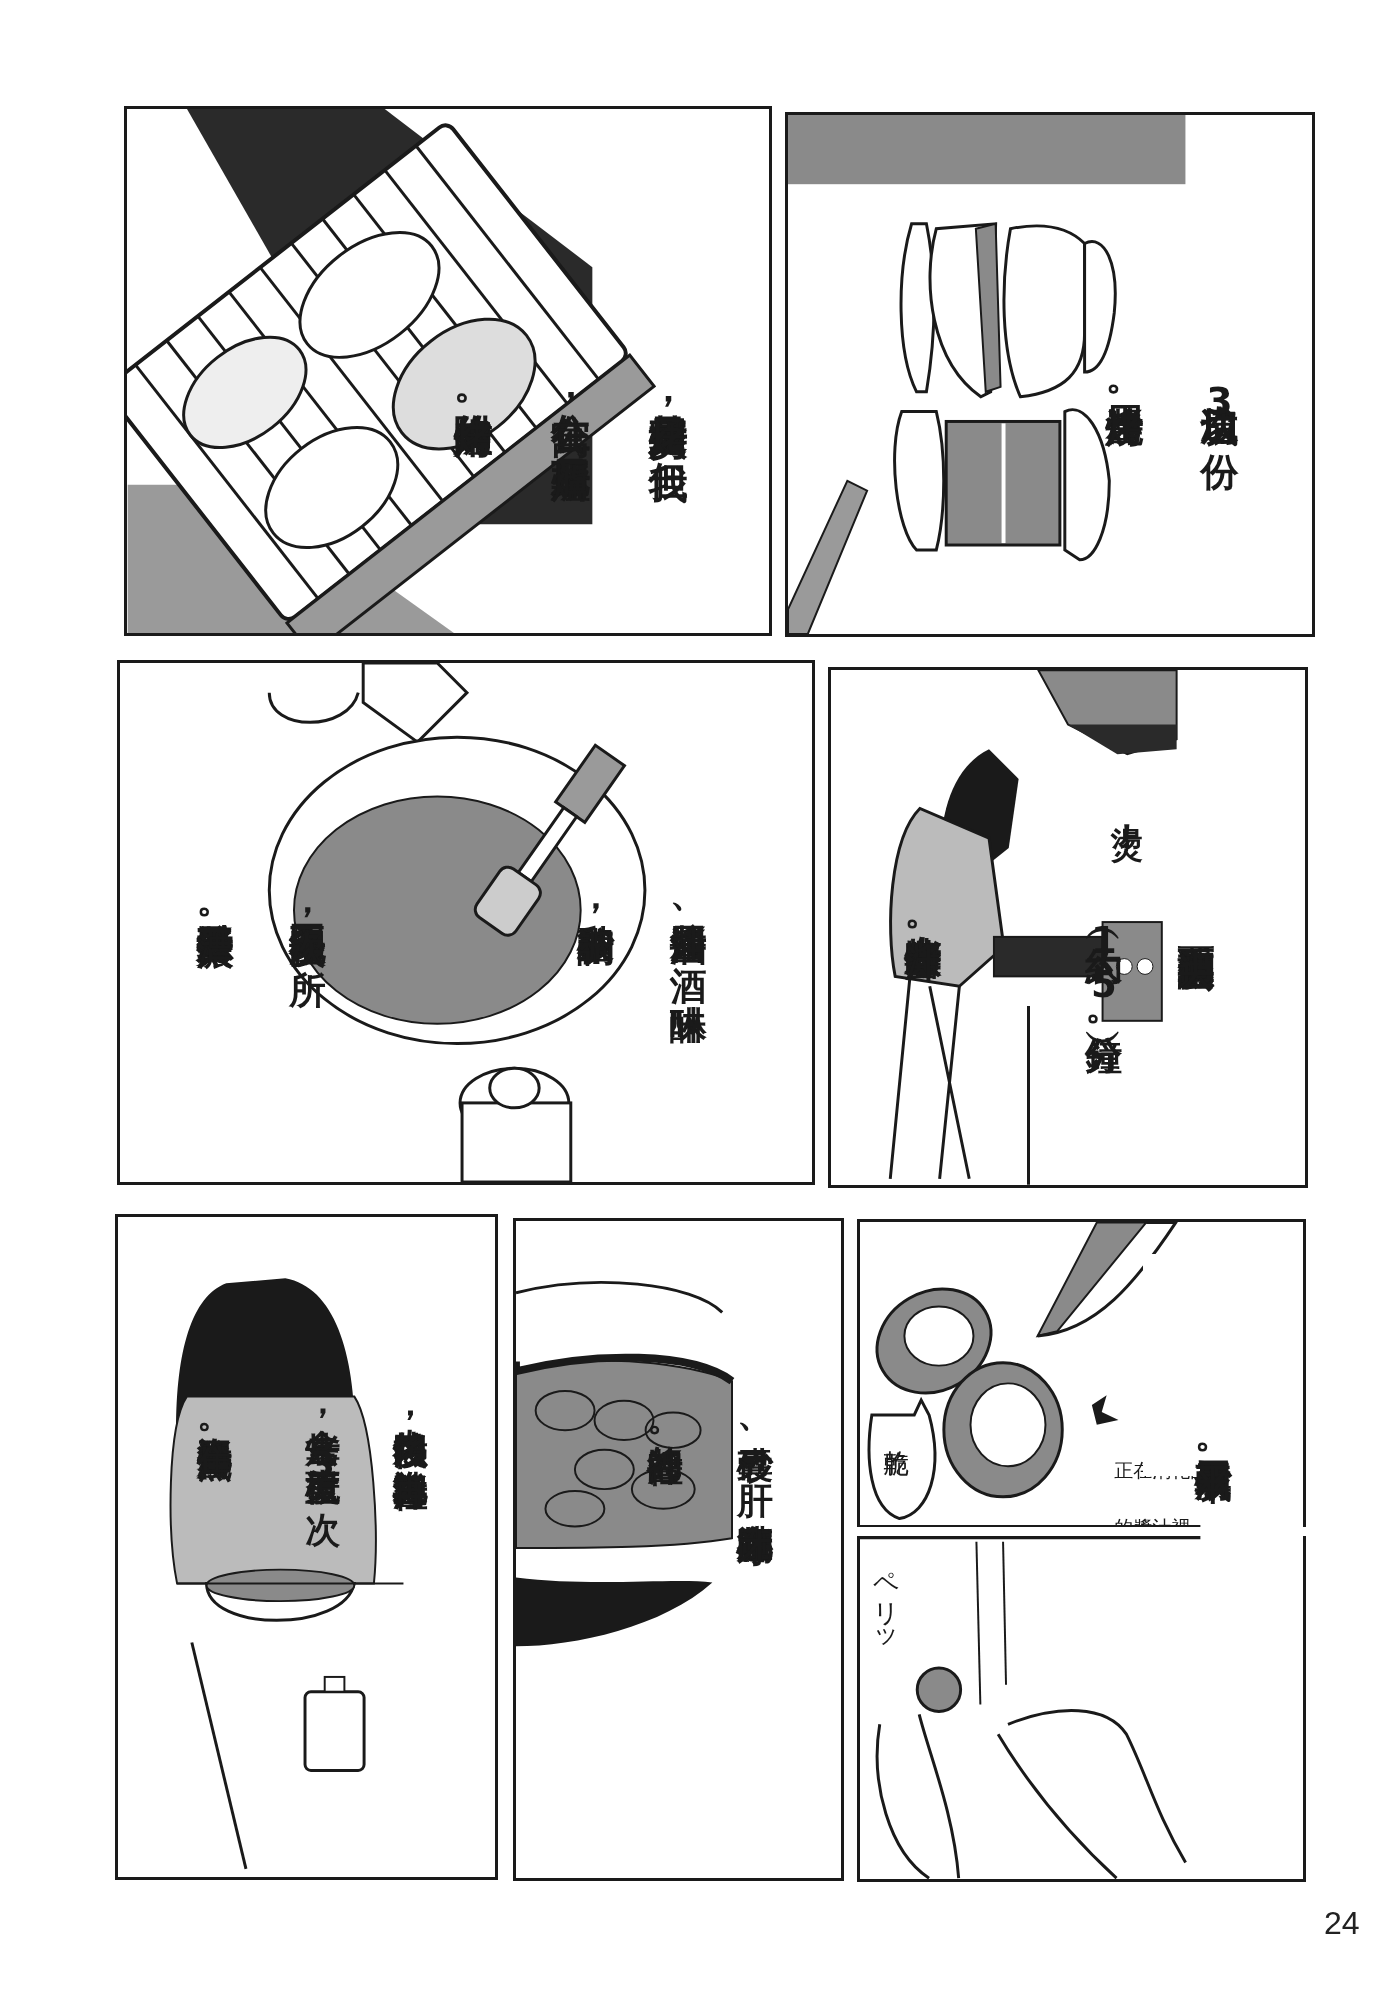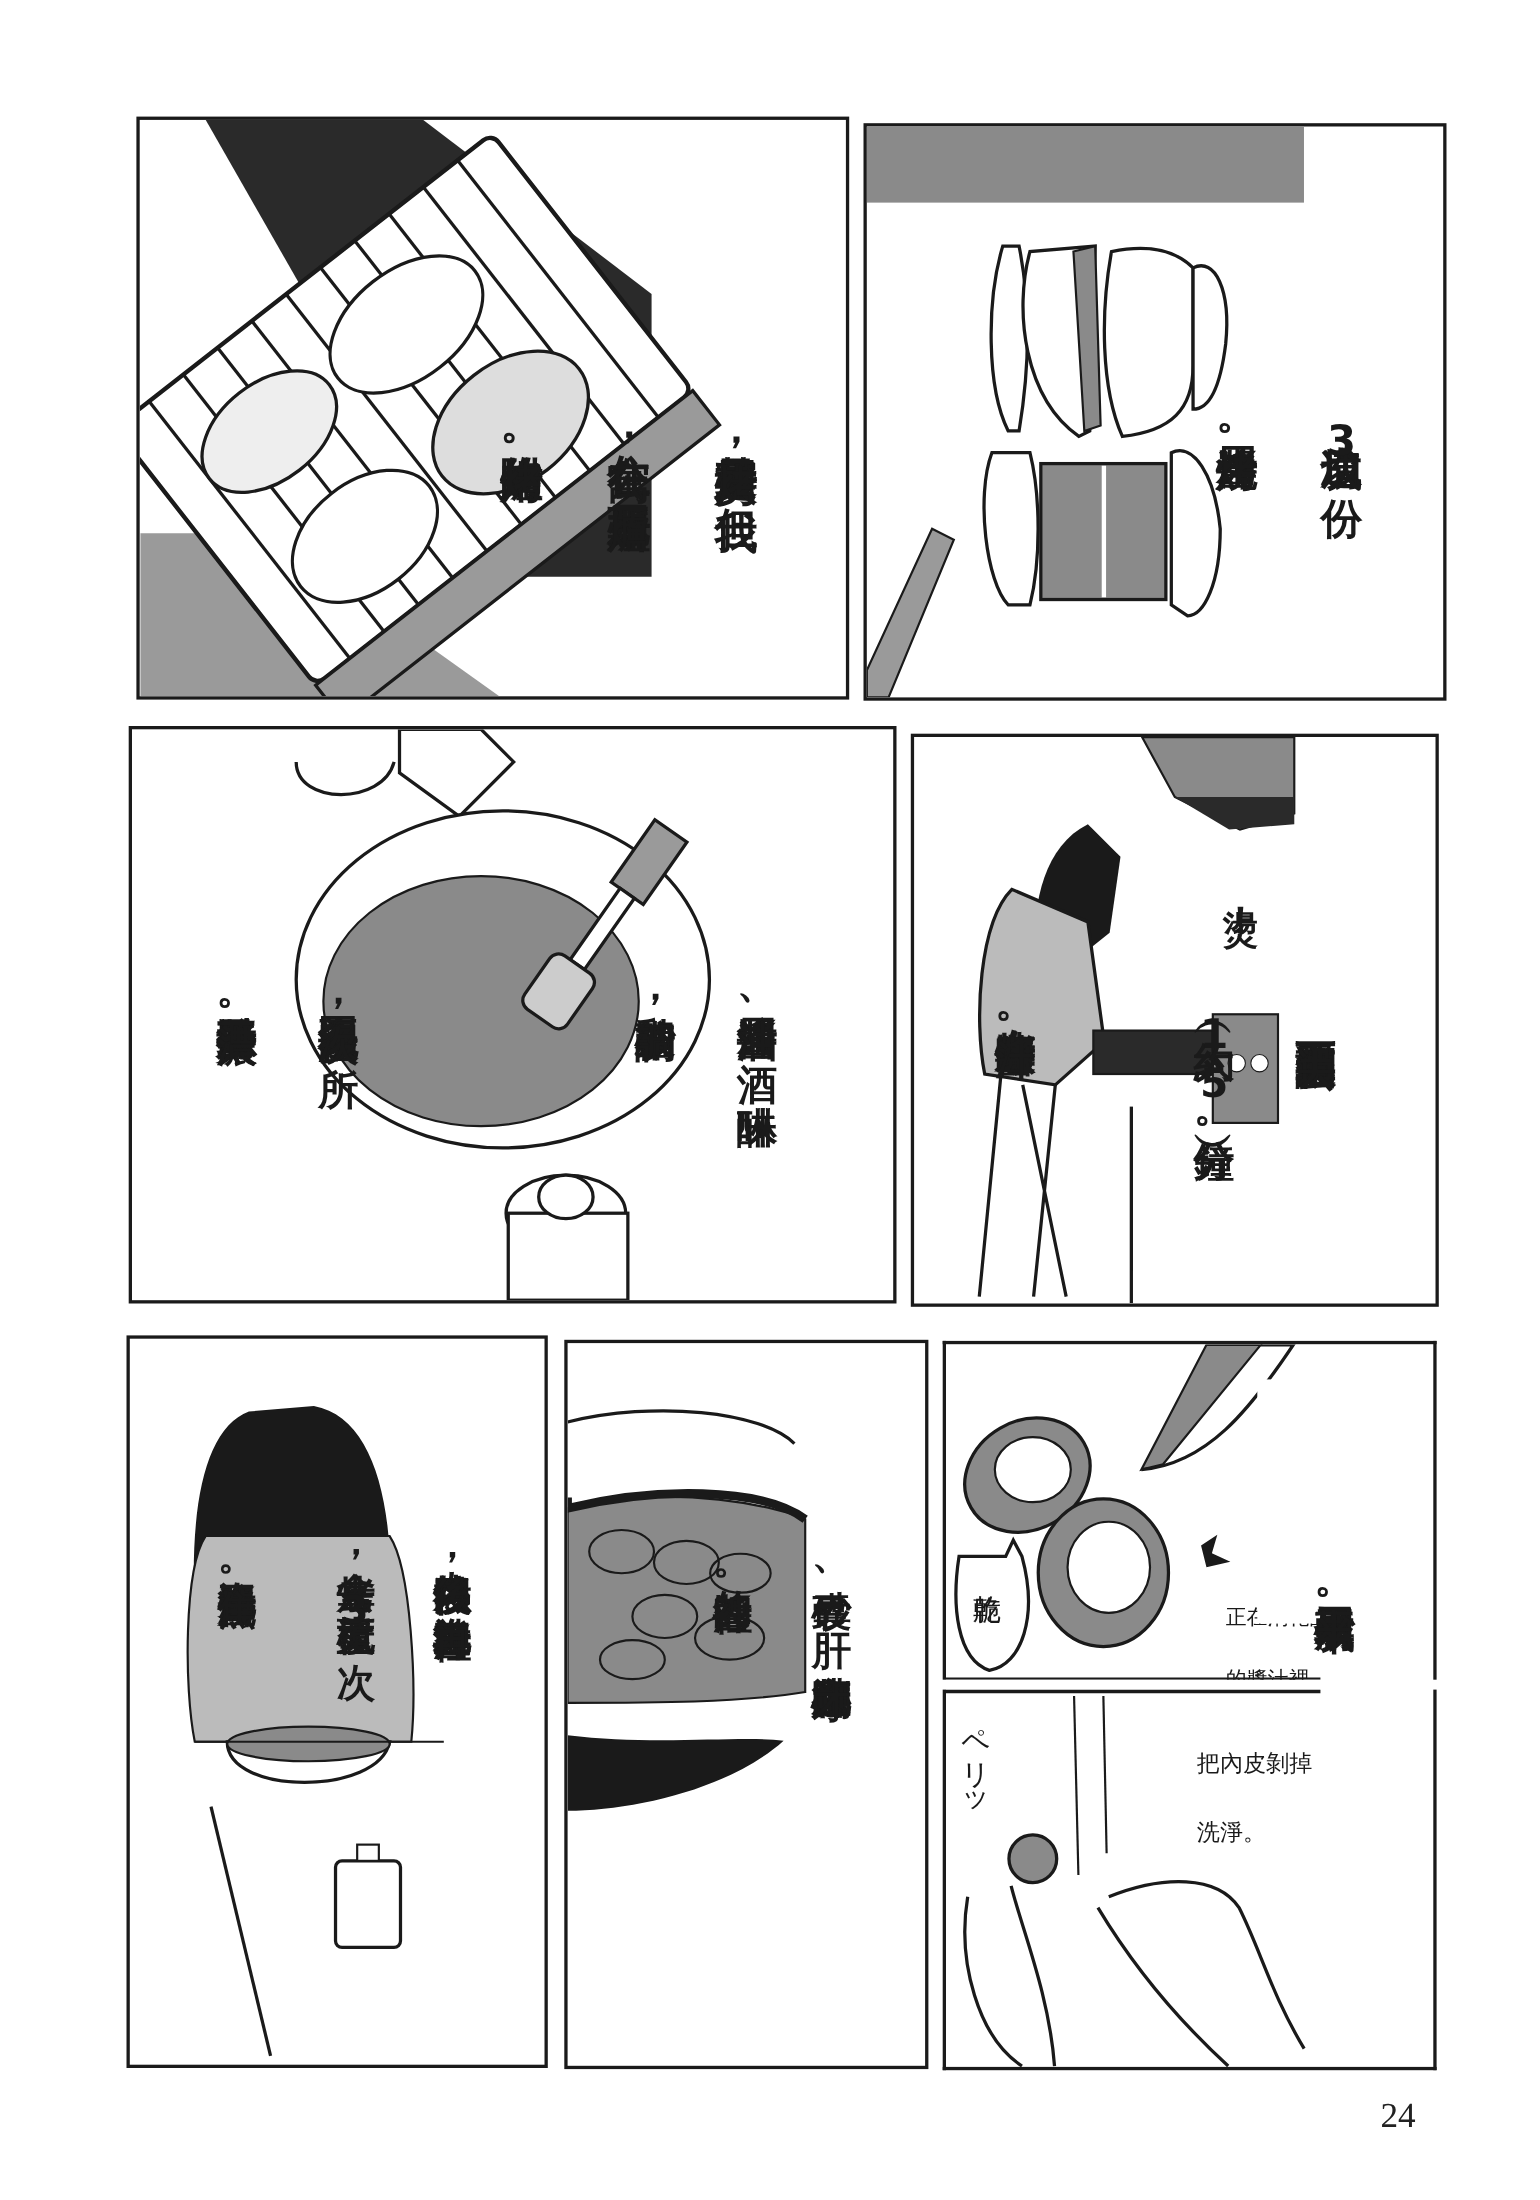--- a/index.html
+++ b/index.html
@@ -182,23 +182,19 @@
   <div class="panel" style="left:0; top:317px; width:449px; height:346px; border-top:none;">
     <svg class="art" viewBox="0 0 449 346">
       <line x1="0" y1="0" x2="345" y2="0" stroke="#1a1a1a" stroke-width="5"></line>
       <line x1="118" y1="5" x2="122" y2="170" stroke="#1a1a1a" stroke-width="2"></line>
       <line x1="145" y1="5" x2="148" y2="150" stroke="#1a1a1a" stroke-width="2"></line>
       <circle cx="80" cy="155" r="22" fill="#8a8a8a" stroke="#1a1a1a" stroke-width="3"></circle>
       <path d="M20,190 C10,250 30,320 70,346 M60,180 C70,220 95,280 100,346" fill="none" stroke="#1a1a1a" stroke-width="3"></path>
       <path d="M150,190 C200,170 250,170 270,200 C290,240 300,280 330,330 M140,200 C170,250 210,300 260,346" fill="none" stroke="#1a1a1a" stroke-width="3"></path>
     </svg>
     <div class="vtext" style="left:10px; top:18px; font-size:26px; font-weight:normal;">ペリッ</div>
-    <div class="htext" style="left:188px; top:20px; font-size:21px;">
-      <span>把內皮剝掉</span><br>
-      <span>洗淨。</span>
-    </div>
   </div>
   <div class="vtext" style="right:24px; top:35px; font-size:37px; background:#fff;">
     <span>砂囊用刀切成兩半。</span>
   </div>
 </div>
 
-<div class="page-num" style="left:1255px; top:1905px;font-family:Liberation Serif, serif;">24</div>
+<div class="page-num" style="left:1324px; top:1905px;">24</div>
 
 </body></html>

